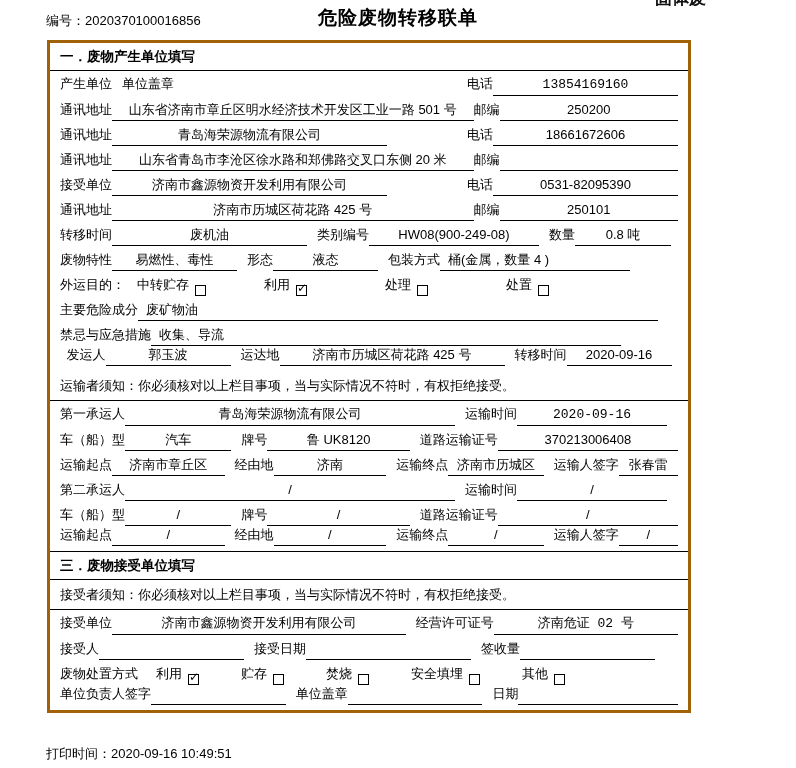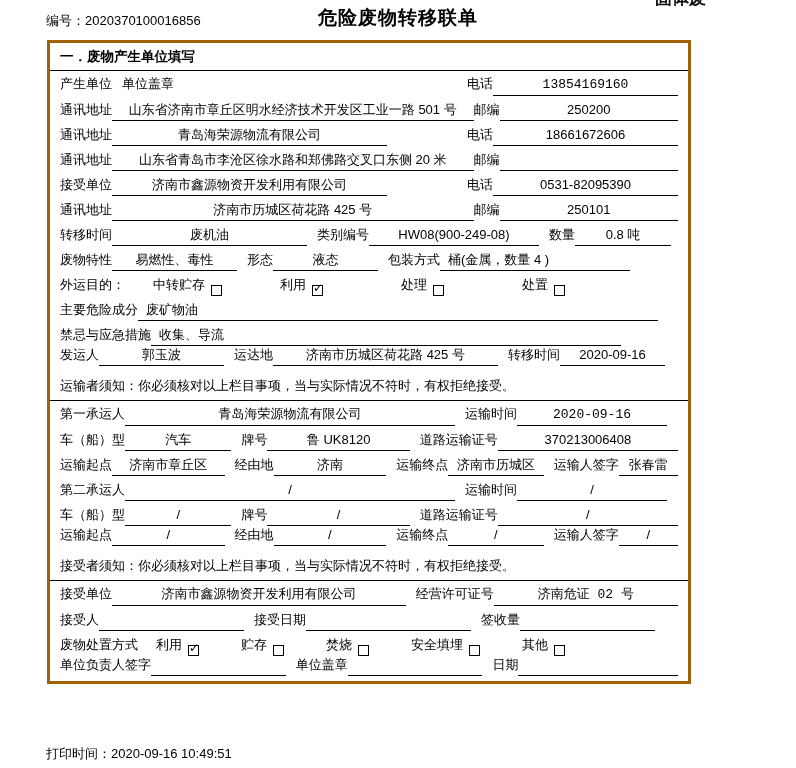--- a/index.html
+++ b/index.html
@@ -120,21 +120,21 @@
     line-height: 14px;
     color: #000;
   }
   .notice {
     padding: 6px 10px 5px 10px;
     font-size: 13px;
     border-bottom: 1px solid #000;
     line-height: 18px;
   }
   .sec-sep { border-top: 1px solid #000; }
-  .pad-b { padding-bottom: 5px; }
+  .pad-b { padding-bottom: 5px; justify-content: center; }
   .pad-t { padding-top: 4px; font-family: Liberation Mono, monospace; }
   .footer {
     position: absolute;
     left: 46px;
     top: 745px;
     font-size: 13px;
   }
 </style>
 </head>
 <body>
@@ -219,21 +219,21 @@
       <span class="gap"></span>
       <span class="lbl">形态</span>
       <span class="val" style="width:105px">液态</span>
       <span class="gap"></span>
       <span class="lbl">包装方式</span>
       <span class="val left" style="width:190px">桶(金属，数量 4 )</span>
     </div>
 
     <div class="row">
       <span class="lbl">外运目的：</span>
-      <span class="lbl" style="margin-left:28px">中转贮存</span>
+      <span class="lbl" style="margin-left:12px">中转贮存</span>
       <span class="chk"></span>
       <span style="width:58px" class="gap"></span>
       <span class="lbl">利用</span>
       <span class="chk checked"></span>
       <span style="width:78px" class="gap"></span>
       <span class="lbl">处理</span>
       <span class="chk"></span>
       <span style="width:78px" class="gap"></span>
       <span class="lbl">处置</span>
       <span class="chk"></span>
@@ -325,20 +325,21 @@
       <span class="lbl">经由地</span>
       <span class="val" style="width:118px">/</span>
       <span class="gap"></span>
       <span class="lbl">运输终点</span>
       <span class="val" style="width:100px">/</span>
       <span class="gap"></span>
       <span class="lbl">运输人签字</span>
       <span class="val" style="width:62px">/</span>
     </div>
 
+    <div class="sec-title sec-sep">三．废物接受单位填写</div>
     <div class="notice">接受者须知：你必须核对以上栏目事项，当与实际情况不符时，有权拒绝接受。</div>
 
     <div class="row pad-t">
       <span class="lbl">接受单位</span>
       <span class="val" style="width:295px">济南市鑫源物资开发利用有限公司</span>
       <span class="gap"></span>
       <span class="lbl">经营许可证号</span>
       <span class="val" style="width:185px">济南危证 02 号</span>
     </div>
 

